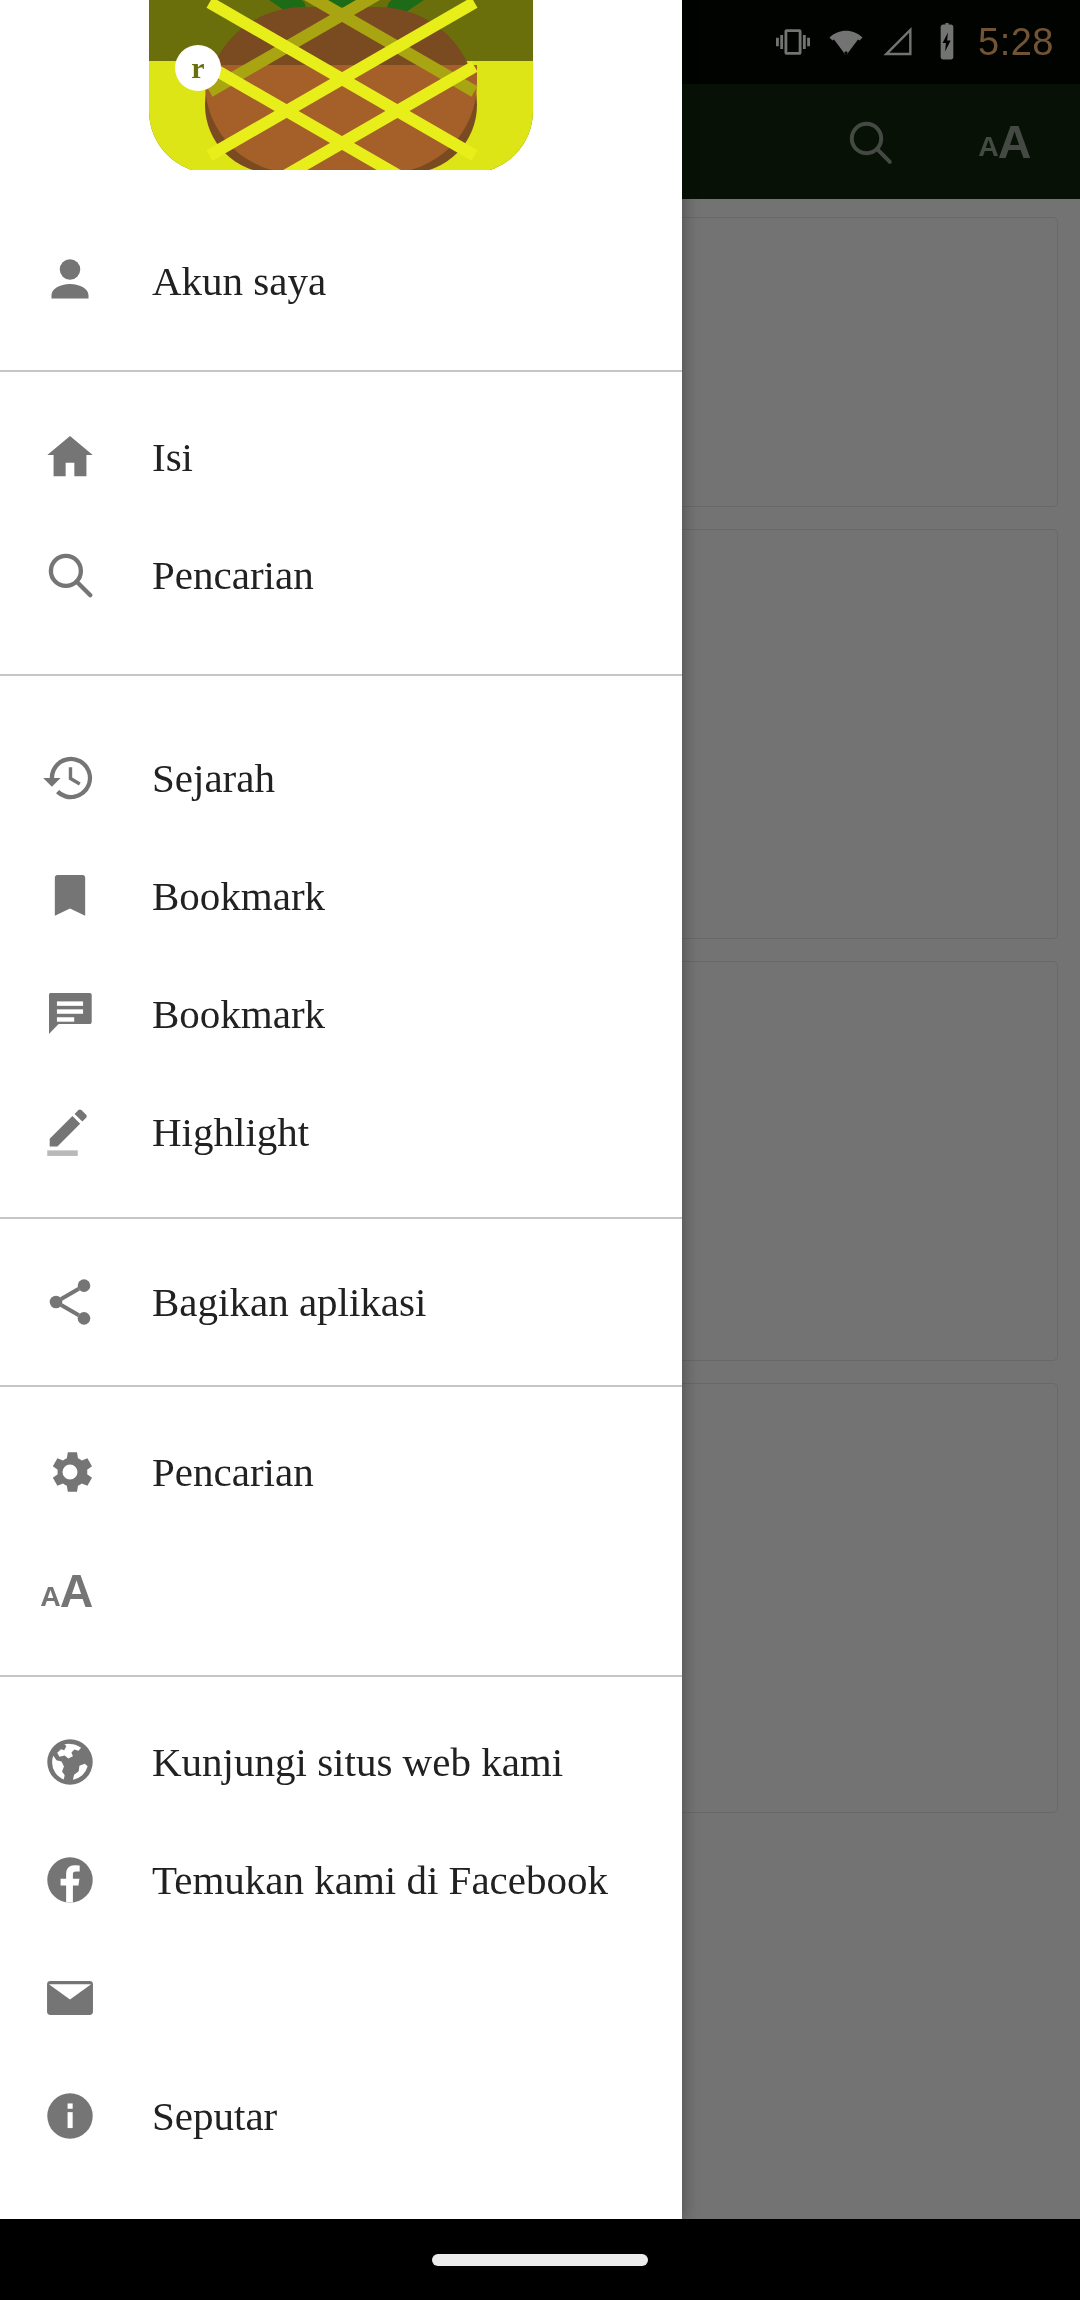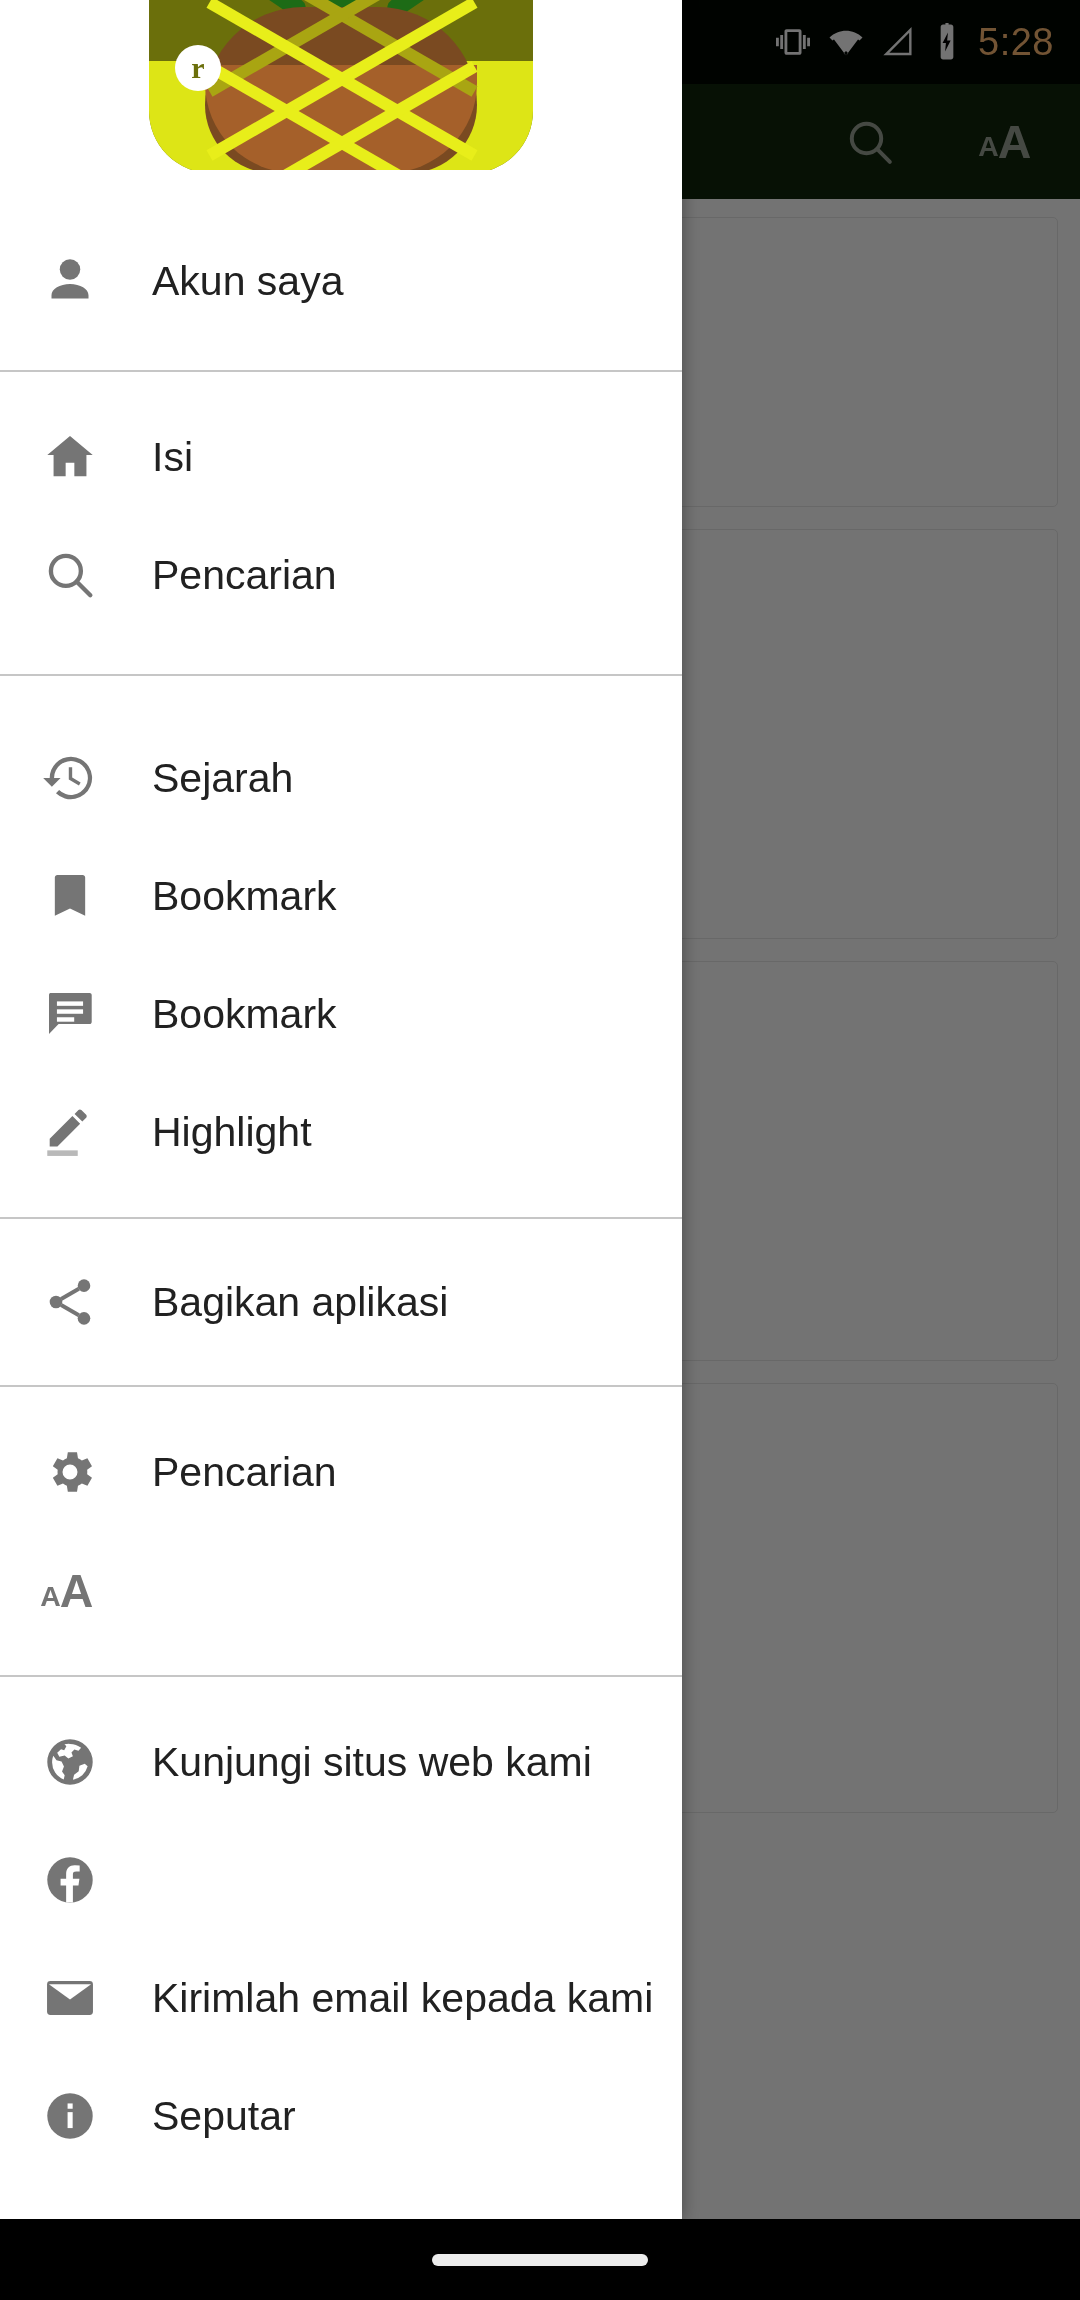--- a/index.html
+++ b/index.html
@@ -67,21 +67,21 @@
   .drawer-group:last-child{border-bottom:none;}
   .drawer-item{
     display:flex;align-items:center;height:118px;padding:0 0 0 32px;box-sizing:border-box;cursor:pointer;
   }
   .item-icon{
     width:76px;min-width:76px;height:76px;display:flex;align-items:center;justify-content:center;
     color:#757575;
   }
   .item-label{
     margin-left:44px;font-size:41px;color:#212121;white-space:nowrap;
-    font-family:Liberation Sans, sans-serif;
+    font-family:Liberation Serif, serif;
   }
   .g-acct .drawer-item{height:178px;}
   .g-top .drawer-item:first-child{margin-top:22px;}
   .g-nav{padding:26px 0 40px 0;}
   .g-tools{padding:43px 0 26px 0;}
   .g-share{padding:24px 0 24px 0;text-align:right;}
   .g-settings{padding:26px 0 26px 0;}
   .g-links{padding:26px 0 26px 0;}
 
   
@@ -299,29 +299,29 @@
       </span>
       <span class="item-label">Kunjungi situs web kami</span>
     </div>
     <div class="drawer-item">
       <span class="item-icon">
         <svg width="58" height="58" viewBox="0 0 24 24">
             <circle cx="12" cy="12" r="9.4" fill="#757575"></circle>
             <path d="M13.2 21.3v-7h2.3l.4-2.8h-2.7v-1.7c0-.8.2-1.3 1.4-1.3h1.4V6a19 19 0 0 0-2.1-.1c-2.1 0-3.5 1.3-3.5 3.6v2h-2.3v2.8h2.3v7z" fill="#fff"></path>
           </svg>
       </span>
+      <span class="item-label">Temukan kami di Facebook</span>
     </div>
     <div class="drawer-item">
       <span class="item-icon">
         <svg width="58" height="58" viewBox="0 0 24 24" fill="#757575">
             <rect x="2.5" y="5" width="19" height="14" rx="1.4"></rect>
             <path d="M3.4 6.4 12 12.6l8.6-6.2v-.1H3.4z" fill="#fff"></path>
           </svg>
       </span>
-      <span class="item-label">Kirimlah email kepada kami</span>
     </div>
     <div class="drawer-item">
       <span class="item-icon">
         <svg width="58" height="58" viewBox="0 0 24 24">
             <circle cx="12" cy="12" r="9.4" fill="#757575"></circle>
             <rect x="11" y="10.4" width="2.1" height="6.6" fill="#fff"></rect>
             <rect x="11" y="6.8" width="2.1" height="2.2" fill="#fff"></rect>
           </svg>
       </span>
       <span class="item-label">Seputar</span>

